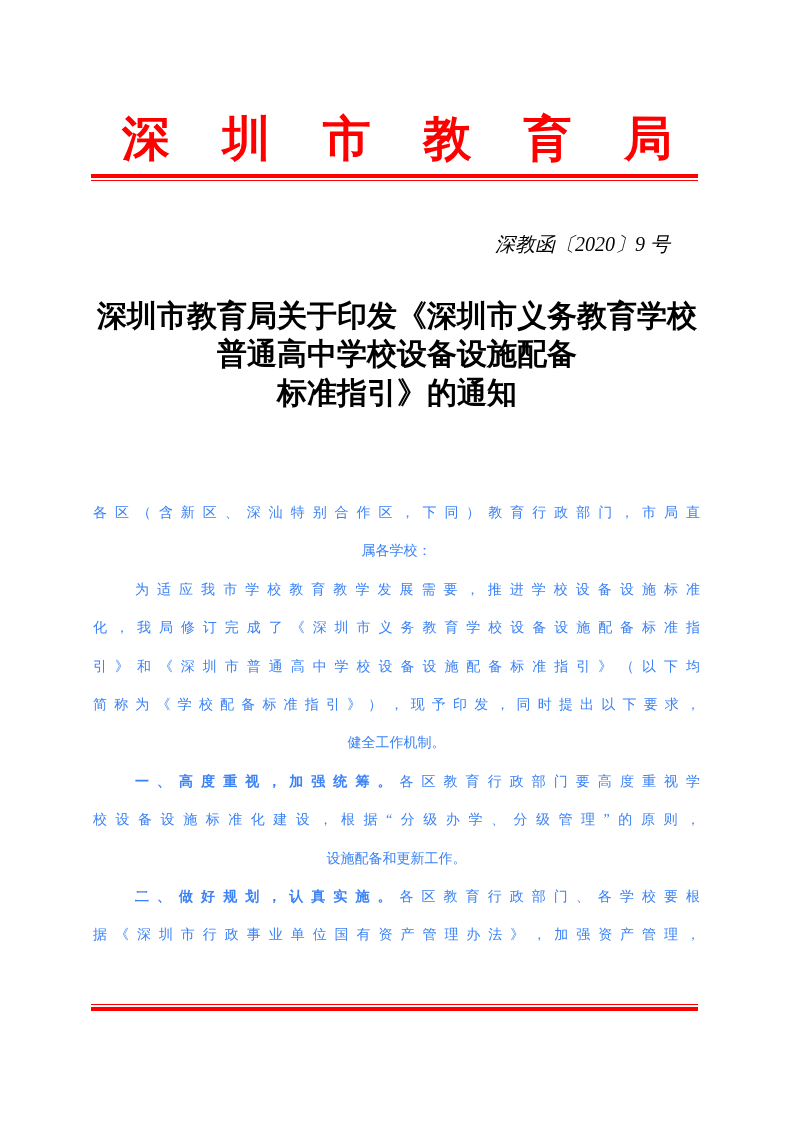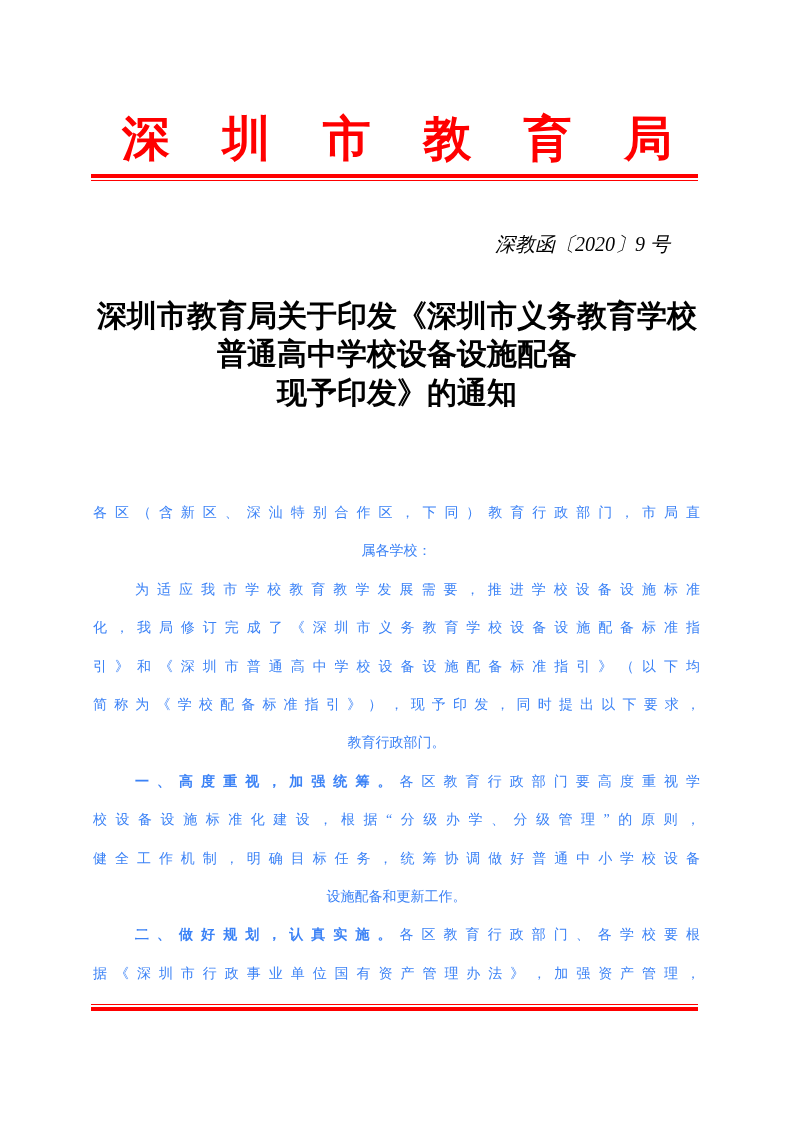--- a/index.html
+++ b/index.html
@@ -116,36 +116,35 @@
     <span>局</span>
   </div>
 
   <div class="rule rule-top"></div>
 
   <div class="doc-number">深教函〔2020〕9 号</div>
 
   <div class="doc-title">
     <div>深圳市教育局关于印发《深圳市义务教育学校</div>
     <div>普通高中学校设备设施配备</div>
-    <div>现予印发》的通知</div>
+    <div>标准指引》的通知</div>
   </div>
 
   <div class="doc-body">
     <div class="body-line fill">各区（含新区、深汕特别合作区，下同）教育行政部门，市局直</div>
     <div class="body-line">属各学校：</div>
     <div class="body-line fill indent">为适应我市学校教育教学发展需要，推进学校设备设施标准</div>
     <div class="body-line fill">化，我局修订完成了《深圳市义务教育学校设备设施配备标准指</div>
     <div class="body-line fill">引》和《深圳市普通高中学校设备设施配备标准指引》（以下均</div>
     <div class="body-line fill">简称为《学校配备标准指引》），现予印发，同时提出以下要求，</div>
-    <div class="body-line">教育行政部门。</div>
+    <div class="body-line">健全工作机制。</div>
     <div class="body-line fill indent">
       <span class="lead-bold">一、高度重视，加强统筹。</span><span>各区教育行政部门要高度重视学</span>
     </div>
     <div class="body-line fill">校设备设施标准化建设，根据“分级办学、分级管理”的原则，</div>
-    <div class="body-line fill">健全工作机制，明确目标任务，统筹协调做好普通中小学校设备</div>
     <div class="body-line">设施配备和更新工作。</div>
     <div class="body-line fill indent">
       <span class="lead-bold">二、做好规划，认真实施。</span><span>各区教育行政部门、各学校要根</span>
     </div>
     <div class="body-line fill">据《深圳市行政事业单位国有资产管理办法》，加强资产管理，</div>
   </div>
 
   <div class="rule rule-bottom"></div>
 
 </div>

